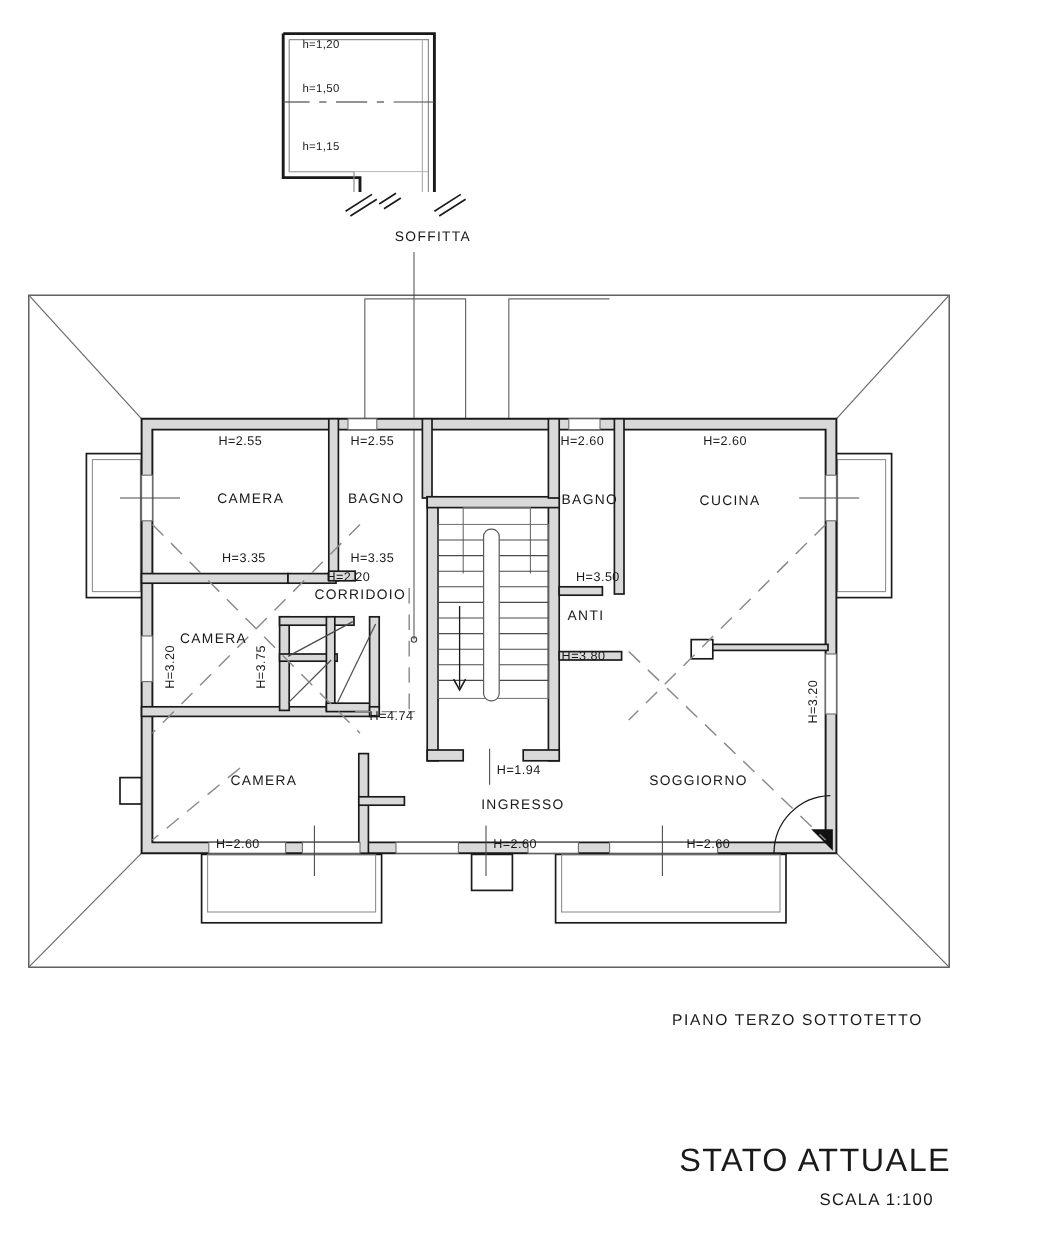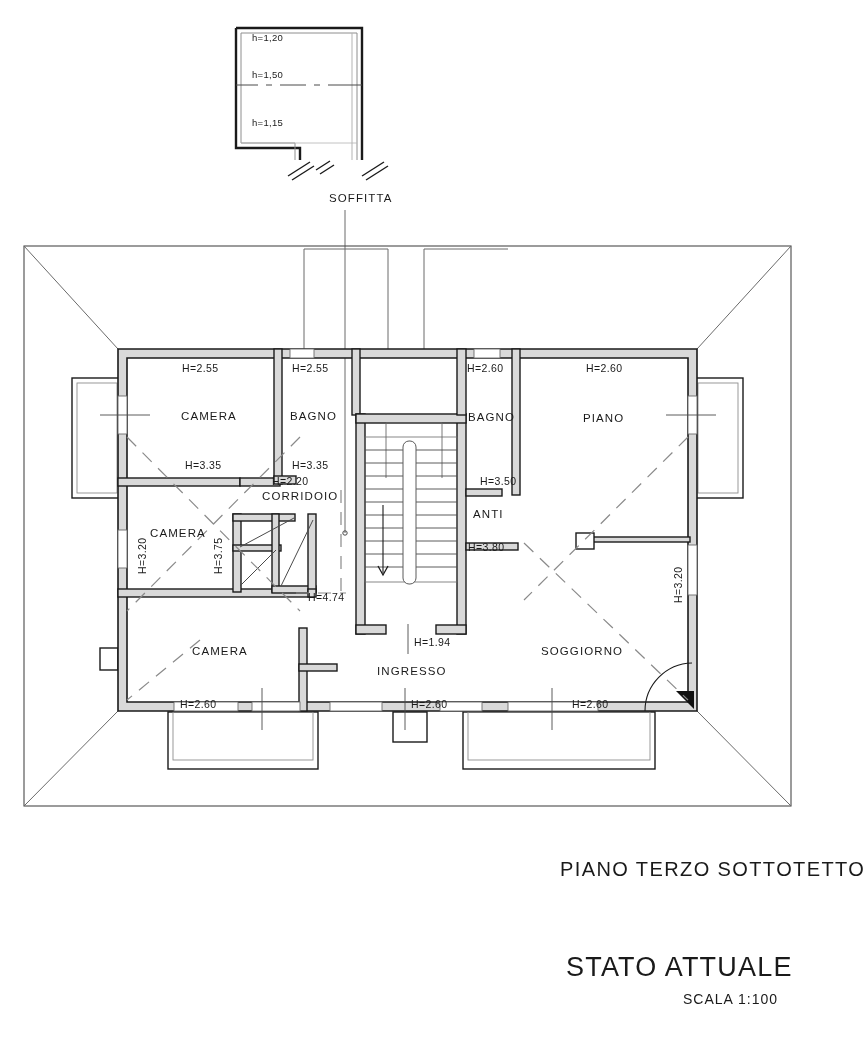--- a/index.html
+++ b/index.html
@@ -19,21 +19,21 @@
     font-family:"Liberation Sans", sans-serif;
     color:#1a1a1a;
     white-space:nowrap;
     letter-spacing:0.6px;
     user-select:none;
   }
   .room-name{font-size:11.5px;letter-spacing:1.1px;}
   .h-dim{font-size:10.5px;letter-spacing:0.4px;}
   .h-small{font-size:9.5px;letter-spacing:0.3px;}
   .vert{transform-origin:left top;}
-  .caption-floor{font-size:20px;letter-spacing:1.4px;margin-top:16px;}
+  .caption-floor{font-size:13px;letter-spacing:1.4px;}
   .caption-title{font-size:27px;letter-spacing:1.2px;}
   .caption-scale{font-size:14px;letter-spacing:1px;}
   .soffitta-lbl{font-size:11.5px;letter-spacing:1.1px;}
 </style>
 </head>
 <body>
 
 <div id="plan-root">
 
   <svg class="plan" viewBox="0 0 864 1050" xmlns="http://www.w3.org/2000/svg">
@@ -239,24 +239,24 @@
   <div class="lbl h-small" style="left:252px;top:32px;">h=1,20</div>
   <div class="lbl h-small" style="left:252px;top:69px;">h=1,50</div>
   <div class="lbl h-small" style="left:252px;top:117px;">h=1,15</div>
   <div class="lbl soffitta-lbl" style="left:329px;top:192px;">SOFFITTA</div>
 
   <div class="lbl room-name" style="left:181px;top:410px;">CAMERA</div>
   <div class="lbl room-name" style="left:290px;top:410px;">BAGNO</div>
   <div class="lbl room-name" style="left:150px;top:527px;">CAMERA</div>
   <div class="lbl room-name" style="left:192px;top:645px;">CAMERA</div>
   <div class="lbl room-name" style="left:262px;top:490px;">CORRIDOIO</div>
-  <div class="lbl room-name" style="left:377px;top:665px;">INGRESSO</div>
+  <div class="lbl room-name" style="left:401px;top:665px;">INGRESSO</div>
 
   <div class="lbl room-name" style="left:468px;top:411px;">BAGNO</div>
-  <div class="lbl room-name" style="left:583px;top:412px;">PIANO</div>
+  <div class="lbl room-name" style="left:583px;top:412px;">CUCINA</div>
   <div class="lbl room-name" style="left:473px;top:508px;">ANTI</div>
   <div class="lbl room-name" style="left:541px;top:645px;">SOGGIORNO</div>
 
   <div class="lbl h-dim" style="left:182px;top:362px;">H=2.55</div>
   <div class="lbl h-dim" style="left:292px;top:362px;">H=2.55</div>
   <div class="lbl h-dim" style="left:185px;top:459px;">H=3.35</div>
   <div class="lbl h-dim" style="left:292px;top:459px;">H=3.35</div>
   <div class="lbl h-dim" style="left:272px;top:475px;">H=2.20</div>
 
   <div class="lbl h-dim vert" style="left:136px;top:512px;transform:rotate(-90deg) translate(-62px,0);">H=3.20</div>

